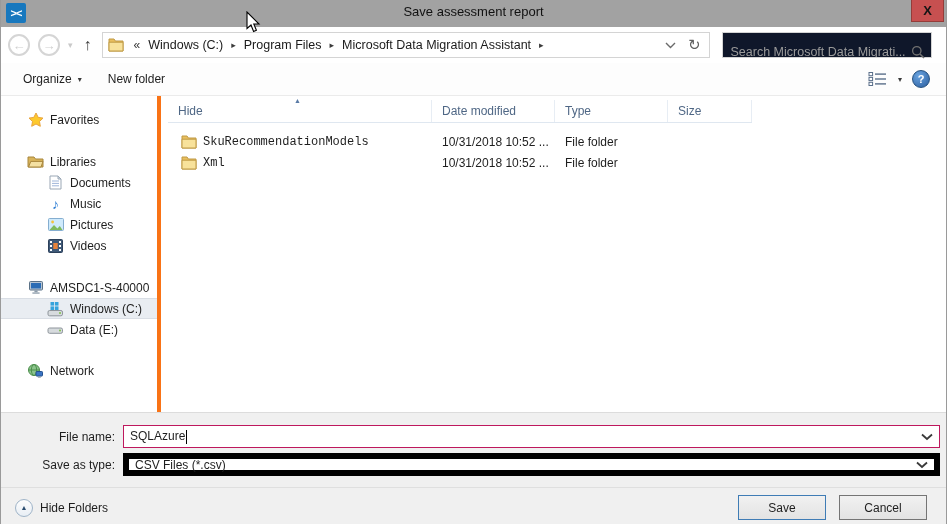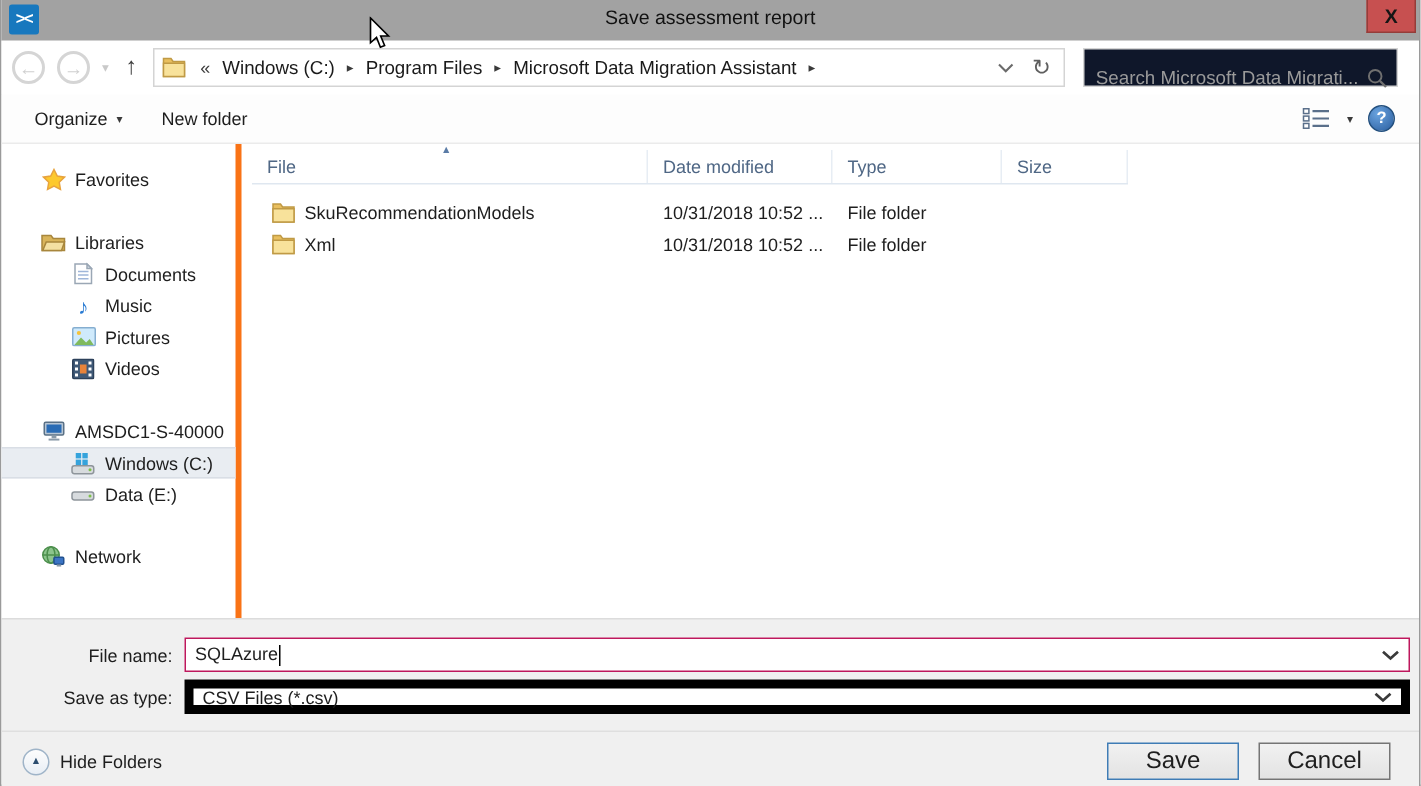--- a/index.html
+++ b/index.html
@@ -68,21 +68,21 @@
 
   .content { flex: 1; position: relative; }
   .lheader { display: flex; margin-left: 7px; margin-top: 4px; height: 23px; width: 584px;
     border-bottom: 1px solid #dfe7f0; position: relative; align-items: center; }
   .hcell { height: 100%; display: flex; align-items: center; padding-left: 10px;
     color: #4f6785; border-right: 1px solid #e7edf4; cursor: pointer; }
   .hc0 { width: 264px; } .hc1 { width: 123px; } .hc2 { width: 113px; } .hc3 { width: 84px; }
   .sort-ind { position: absolute; left: 126px; top: -3px; font-size: 7px; color: #5a7ba6; }
   .frow { display: flex; margin-left: 7px; height: 21px; align-items: center; cursor: pointer; }
   .frow.first { margin-top: 8px; }
-  .fc0 { width: 264px; display: flex; align-items: flex-end; padding-left: 13px; }
+  .fc0 { width: 264px; display: flex; align-items: flex-end; padding-left: 13px; font-family: Liberation Mono, monospace; }
   .fc0 svg { margin-right: 6px; flex: none; }
   .fc1 { width: 123px; padding-left: 10px; } .fc2 { width: 113px; padding-left: 10px; } .fc3 { width: 84px; }
 
   
   .bottom { height: 112px; background: #f0f0f0; border-top: 1px solid #dcdcdc; }
   .field-row { display: flex; align-items: center; margin: 0 6px 0 0; }
   .fr1 { padding-top: 12px; } .fr2 { padding-top: 5px; }
   .f-label { width: 122px; text-align: right; padding-right: 8px; flex: none; }
   .f-box { flex: 1; height: 23px; background: #fff; display: flex; align-items: center; padding: 0 6px; }
   .f-name { border: 1px solid #be185d; }
@@ -91,21 +91,21 @@
   .caret { display: inline-block; width: 1px; height: 14px; background: #000; vertical-align: middle; margin-left: 1px; }
   .f-caret { color: #3a3a3a; flex: none; }
 
   .footer { display: flex; align-items: center; margin-top: 11px; padding-top: 7px; border-top: 1px solid #dfdfdf; }
   .hide-folders { display: flex; align-items: center; gap: 7px; margin-left: 14px; cursor: pointer; }
   .hf-circle { width: 18px; height: 18px; border-radius: 50%; border: 1px solid #9fb4c8;
     background: linear-gradient(#fdfdfd, #e8eef5); display: flex; align-items: center; justify-content: center; }
   .hf-tri { font-size: 7px; color: #2b4d6f; }
   .btns { margin-left: auto; display: flex; gap: 13px; margin-right: 19px; }
   .btn { width: 88px; height: 25px; background: linear-gradient(#f1f1f1, #e3e3e3);
-    display: flex; align-items: center; justify-content: center; font-size: 16px; cursor: pointer; }
+    display: flex; align-items: center; justify-content: center; font-size: 12px; cursor: pointer; }
   .btn-save { border: 1px solid #3f7cb5; }
   .btn-cancel { border: 1px solid #757575; }
 
   .mouse-cursor { position: absolute; left: 245px; top: 11px; z-index: 50; pointer-events: none; }
 </style>
 </head>
 <body>
 
 <div class="window">
 
@@ -297,21 +297,21 @@
             <rect x="10.8" y="13.3" width="3" height="1.4" fill="#8a9aa9"></rect>
           </svg>
         </span>
         <span>Network</span>
       </div>
     </div>
 
     <div class="content">
       <div class="lheader">
         <span class="sort-ind">▲</span>
-        <div class="hcell hc0">File</div>
+        <div class="hcell hc0">Hide</div>
         <div class="hcell hc1">Date modified</div>
         <div class="hcell hc2">Type</div>
         <div class="hcell hc3">Size</div>
       </div>
 
       <div class="frow first">
         <div class="fc0">
           <svg width="16" height="14" viewBox="0 0 16 14">
             <path d="M1 1h5l1.4 2H15v10H1z" fill="#e9bf5e" stroke="#c09a45"></path>
             <path d="M1 4.2h14V13H1z" fill="#f8e29b" stroke="#c09a45"></path>

